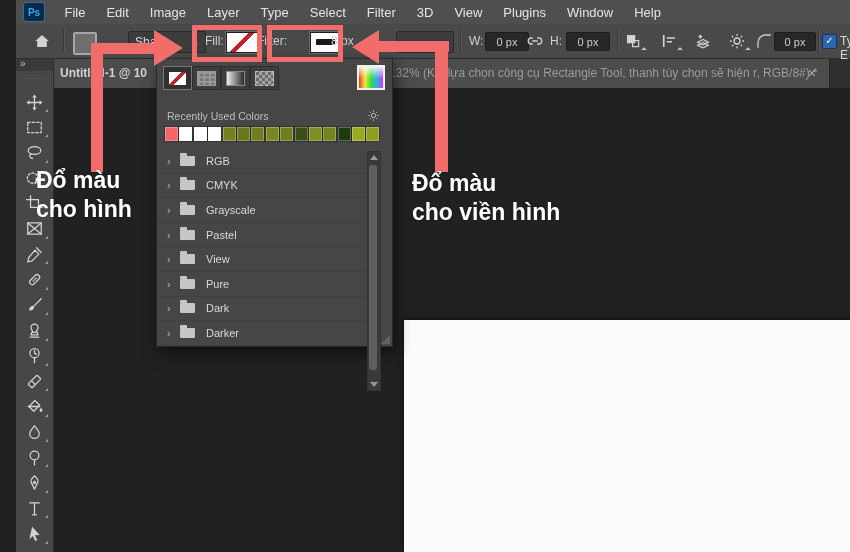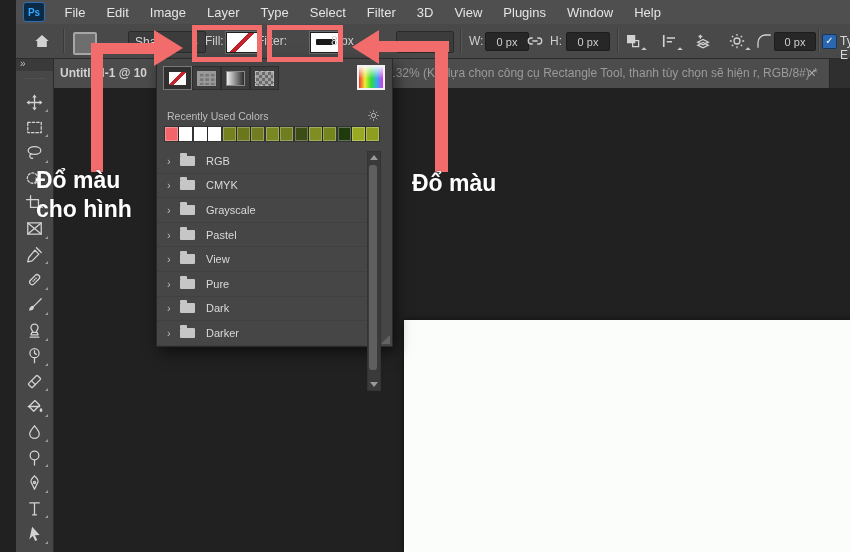--- a/index.html
+++ b/index.html
@@ -435,15 +435,16 @@
   <div class="note ah-left" style="left:336px;top:30px;"></div>
   <div class="note note-seg" style="left:358px;top:41px;width:75px;height:11px;"></div>
   <div class="note note-seg" style="left:419px;top:41px;width:13px;height:131px;"></div>
 
   <div class="note note-text" style="left:20px;top:166px;">
     <div>Đổ màu</div>
     <div>cho hình</div>
   </div>
   <div class="note note-text" style="left:396px;top:169px;">
     <div>Đổ màu</div>
+    <div>cho viền hình</div>
   </div>
 
 </div>
 
 </body></html>

